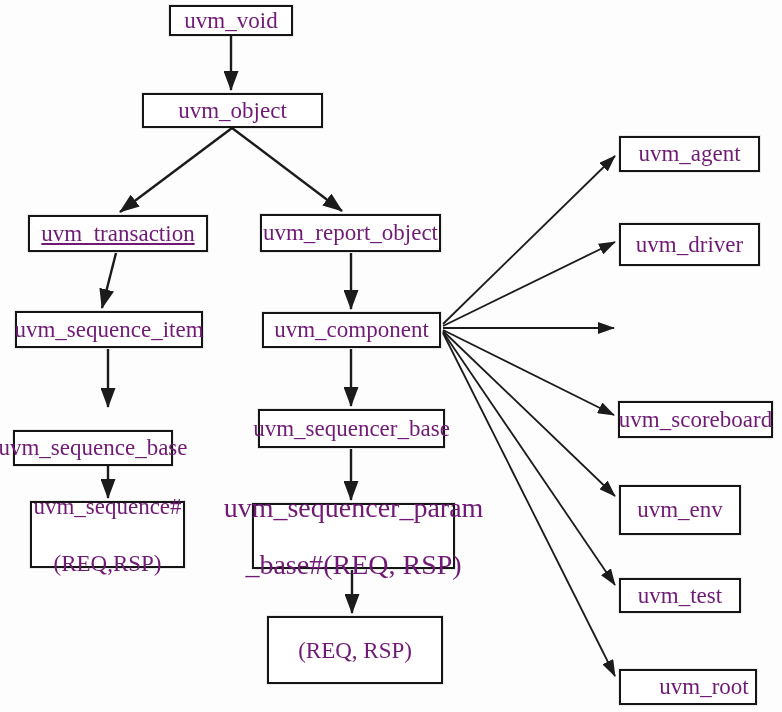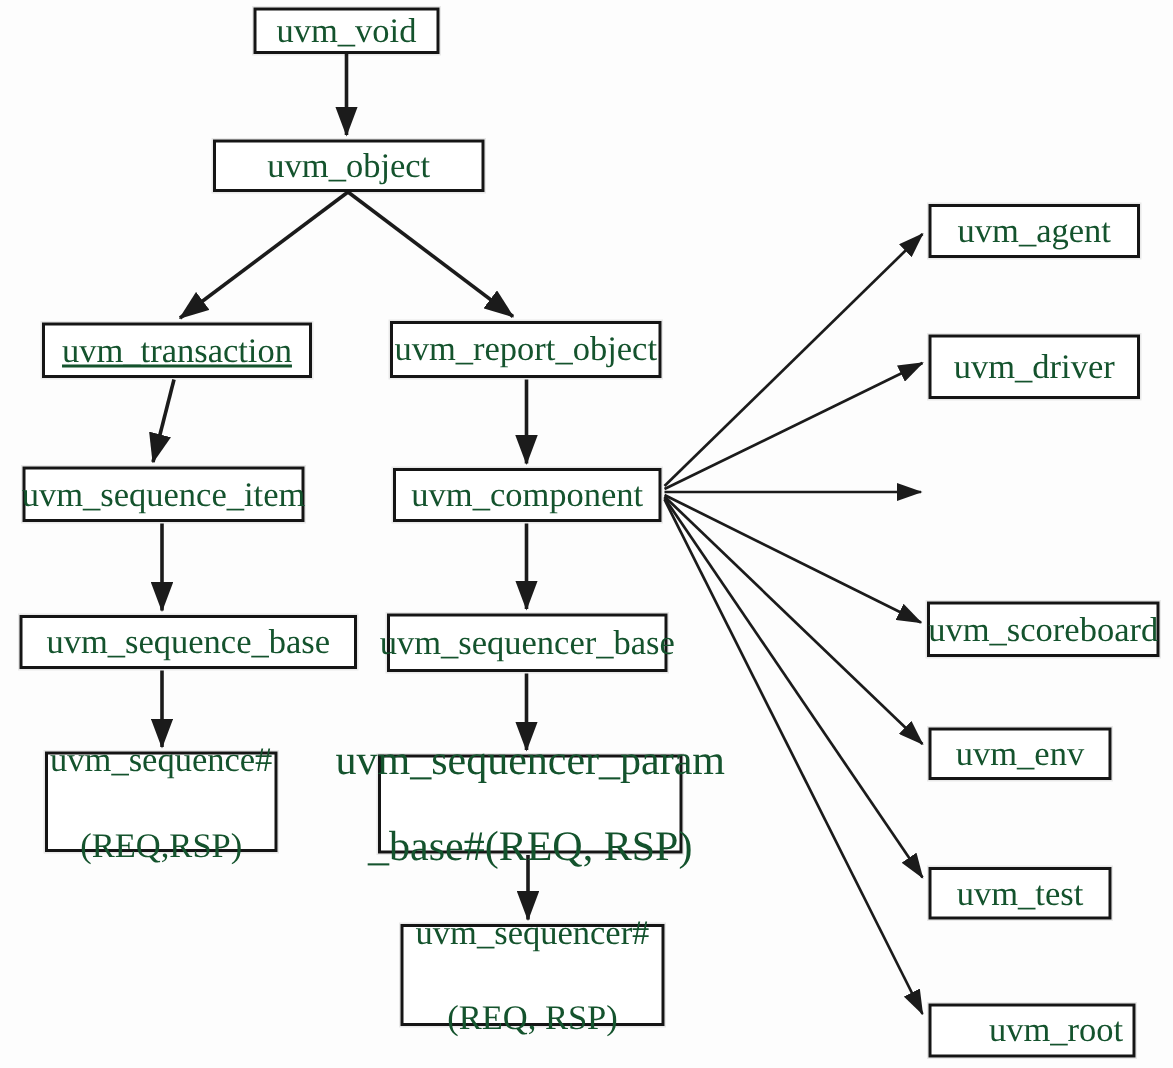--- a/index.html
+++ b/index.html
@@ -25,21 +25,21 @@
   #edge-layer line {
     stroke: #1b1b1b;
   }
   #edge-layer .tree-edge { stroke-width: 2.4; }
   #edge-layer .fan-edge  { stroke-width: 1.8; }
   .node {
     position: absolute;
     box-sizing: border-box;
     background: #ffffff;
     border: 2px solid #151515;
-    color: #14532d;
+    color: #701a75;
     font-size: 23px;
     display: flex;
     align-items: center;
     justify-content: center;
     text-align: center;
     white-space: nowrap;
     box-shadow: 0 0 0 1px rgba(0,0,0,0.08);
   }
   .node.two-line {
     flex-direction: column;
@@ -81,38 +81,37 @@
     <line class="fan-edge" x1="443" y1="331" x2="615" y2="496" marker-end="url(#fan-arrow)"></line>
     <line class="fan-edge" x1="443" y1="332" x2="615" y2="585" marker-end="url(#fan-arrow)"></line>
     <line class="fan-edge" x1="443" y1="333" x2="615" y2="676" marker-end="url(#fan-arrow)"></line>
   </svg>
 
   <div class="node" style="left:169px; top:5px;   width:124px; height:31px;">uvm_void</div>
   <div class="node" style="left:142px; top:93px;  width:181px; height:35px;">uvm_object</div>
 
   <div class="node" style="left:28px;  top:215px; width:180px; height:37px;text-decoration:underline;">uvm_transaction</div>
   <div class="node" style="left:15px;  top:311px; width:188px; height:37px;">uvm_sequence_item</div>
-  <div class="node" style="left:13px;  top:410px; width:225px; height:36px;">uvm_sequence_base</div>
+  <div class="node" style="left:13px;  top:430px; width:160px; height:36px;">uvm_sequence_base</div>
   <div class="node two-line" style="left:30px; top:501px; width:155px; height:67px;">
     <span>uvm_sequence#</span>
     <span>(REQ,RSP)</span>
   </div>
 
   <div class="node" style="left:260px; top:214px; width:181px; height:38px;">uvm_report_object</div>
   <div class="node" style="left:262px; top:312px; width:179px; height:36px;">uvm_component</div>
   <div class="node" style="left:258px; top:409px; width:187px; height:39px;">uvm_sequencer_base</div>
   <div class="node two-line tight" style="left:252px; top:503px; width:203px; height:66px;">
     <span>uvm_sequencer_param</span>
     <span>_base#(REQ, RSP)</span>
   </div>
   <div class="node two-line" style="left:267px; top:616px; width:176px; height:68px;">
-    <span>uvm_sequencer#</span>
     <span>(REQ, RSP)</span>
   </div>
 
   <div class="node" style="left:619px; top:136px; width:141px; height:36px;">uvm_agent</div>
   <div class="node" style="left:619px; top:223px; width:141px; height:43px;">uvm_driver</div>
   <div class="node" style="left:618px; top:401px; width:155px; height:37px;">uvm_scoreboard</div>
-  <div class="node" style="left:619px; top:485px; width:122px; height:35px;">uvm_env</div>
+  <div class="node" style="left:619px; top:485px; width:122px; height:50px;">uvm_env</div>
   <div class="node" style="left:619px; top:578px; width:122px; height:35px;">uvm_test</div>
   <div class="node" style="left:619px; top:669px; width:138px; height:36px;padding-left:32px;">uvm_root</div>
 
 </div>
 
 </body></html>

